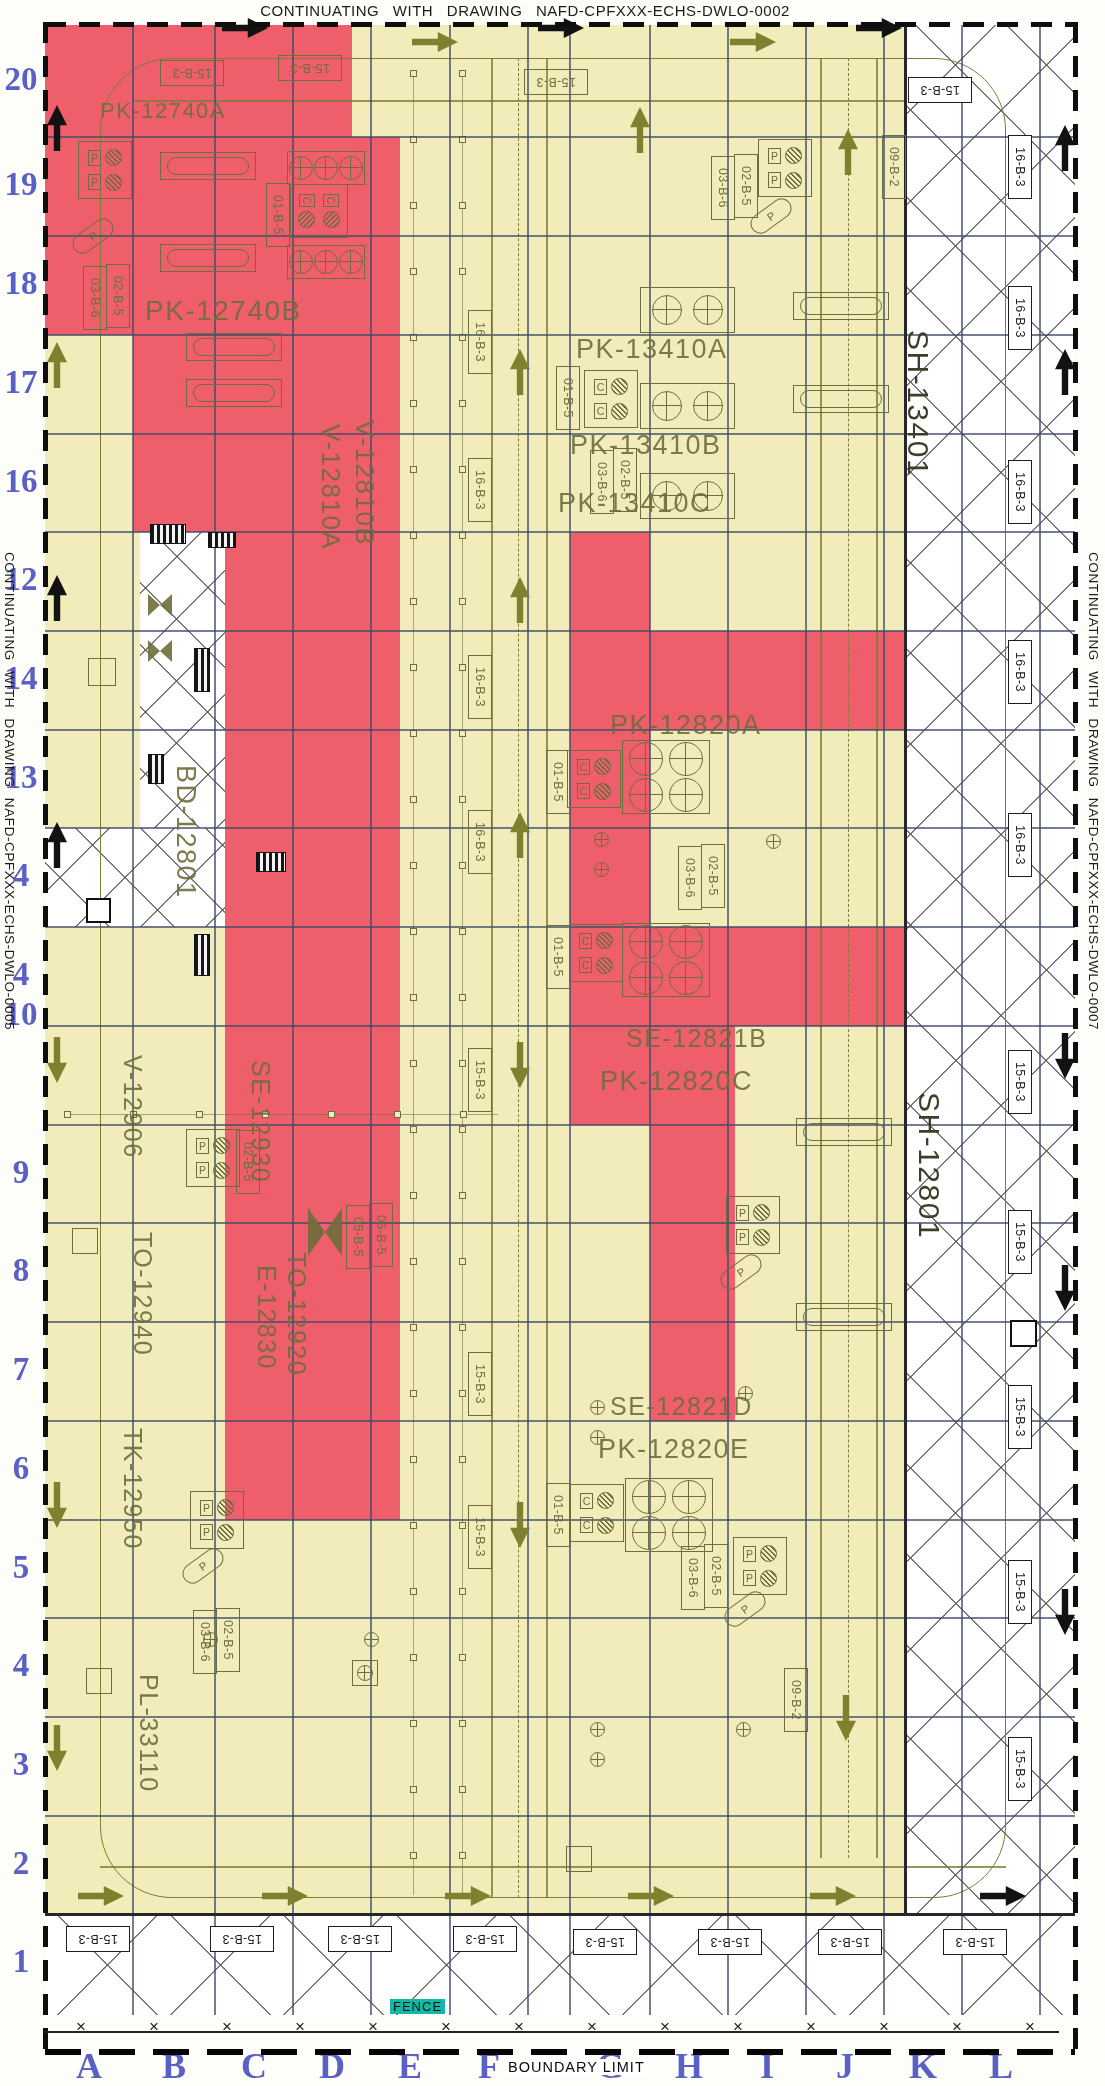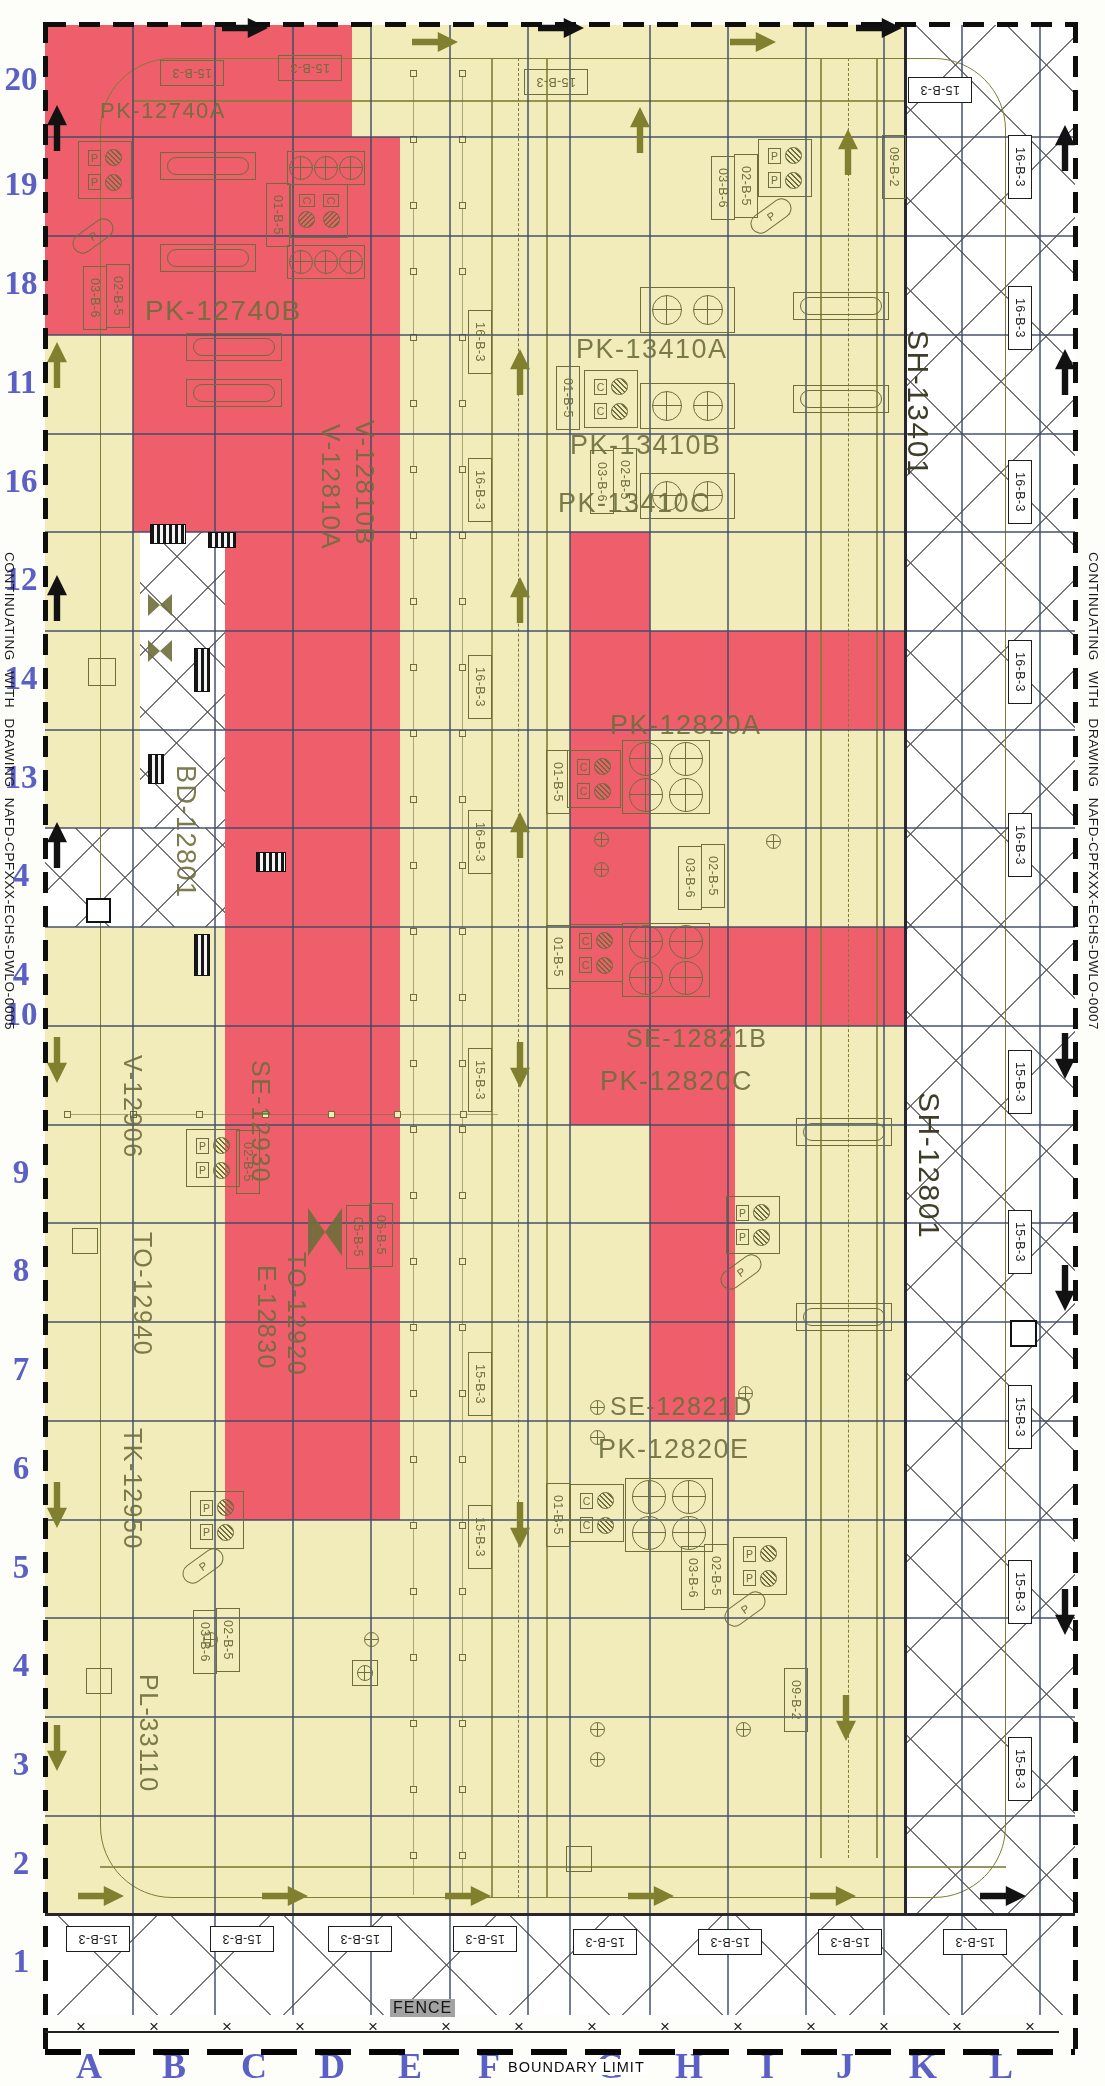--- a/index.html
+++ b/index.html
@@ -50,27 +50,28 @@
 .redge{position:absolute;background:var(--roadolive);opacity:.8}
 .rclv{position:absolute;width:0;border-left:1.5px dashed var(--roadolive)}
 .dashH{position:absolute;background:repeating-linear-gradient(90deg,#0e0e0e 0 21px,transparent 21px 34px)}
 .dashV{position:absolute;background:repeating-linear-gradient(180deg,#0e0e0e 0 21px,transparent 21px 34px)}
 .dashB{position:absolute;background:repeating-linear-gradient(90deg,#050505 0 36px,transparent 36px 54px)}
 .fx{position:absolute;font-size:17px;color:#222;line-height:1}
 .fline{position:absolute;background:#222}
 .title-top{position:absolute;left:45px;top:2px;width:960px;text-align:center;font-size:15px;color:#1b1b1b;letter-spacing:.5px;word-spacing:9px;z-index:5}
 .title-side{position:absolute;top:552px;height:930px;font-size:13.5px;color:#1b1b1b;letter-spacing:.6px;word-spacing:6px;writing-mode:vertical-rl;white-space:nowrap;z-index:5}
 .title-left{left:2px}.title-right{left:1086px}
-.fence-lbl{position:absolute;left:390px;top:1999px;font-size:16px;color:#141414;letter-spacing:1px;background:#a3a3a3;padding:0 3px;z-index:5}
+.fence-lbl{position:absolute;left:390px;top:1999px;font-size:13px;color:#141414;letter-spacing:1px;background:#14b8a6;padding:0 3px;z-index:5}
 .bl-lbl{position:absolute;left:505px;top:2059px;font-size:14.5px;color:#0b0b0b;letter-spacing:1px;background:#fff;padding:0 3px;z-index:5}
 </style>
 </head>
 <body>
 
 <div id="stage">
+  <div class="title-top">CONTINUATING WITH DRAWING NAFD-CPFXXX-ECHS-DWLO-0002</div>
   <div class="title-side title-left">CONTINUATING WITH DRAWING NAFD-CPFXXX-ECHS-DWLO-0005</div>
   <div class="title-side title-right">CONTINUATING WITH DRAWING NAFD-CPFXXX-ECHS-DWLO-0007</div>
   <div class="fence-lbl">FENCE</div>
   <div class="bl-lbl">BOUNDARY LIMIT</div>
 <div class="zb" style="left: 45px; top: 25px; width: 1030px; height: 1890px; position: absolute;"></div>
     <div class="zr" style="left: 45px; top: 25px; width: 307px; height: 112px; position: absolute;"></div>
     <div class="zr" style="left: 45px; top: 137px; width: 355px; height: 198px; position: absolute;"></div>
     <div class="zr" style="left: 133px; top: 335px; width: 267px; height: 197px; position: absolute;"></div>
     <div class="zr" style="left: 225px; top: 532px; width: 175px; height: 988px; position: absolute;"></div>
     <div class="zr" style="left: 570px; top: 532px; width: 80px; height: 593px; position: absolute;"></div>
@@ -466,21 +467,21 @@
     <div class="eq eqv" style="left: 120px; top: 1055px; font-size: 25px; position: absolute;">V-12906</div>
     <div class="eq eqv" style="left: 248px; top: 1060px; font-size: 25px; position: absolute;">SE-12930</div>
     <div class="eq eqv" style="left: 130px; top: 1232px; font-size: 25px; position: absolute;">TO-12940</div>
     <div class="eq eqv" style="left: 284px; top: 1252px; font-size: 25px; position: absolute;">TO-12920</div>
     <div class="eq eqv" style="left: 254px; top: 1265px; font-size: 25px; position: absolute;">E-12830</div>
     <div class="eq eqv" style="left: 120px; top: 1428px; font-size: 25px; position: absolute;">TK-12950</div>
     <div class="eq eqv" style="left: 136px; top: 1674px; font-size: 25px; position: absolute;">PL-33110</div>
     <div class="glab rowl" style="left: 0px; top: 61px; width: 42px; position: absolute;">20</div>
     <div class="glab rowl" style="left: 0px; top: 166px; width: 42px; position: absolute;">19</div>
     <div class="glab rowl" style="left: 0px; top: 265px; width: 42px; position: absolute;">18</div>
-    <div class="glab rowl" style="left: 0px; top: 364px; width: 42px; position: absolute;">11</div>
+    <div class="glab rowl" style="left: 0px; top: 364px; width: 42px; position: absolute;">17</div>
     <div class="glab rowl" style="left: 0px; top: 463px; width: 42px; position: absolute;">16</div>
     <div class="glab rowl" style="left: 0px; top: 561px; width: 42px; position: absolute;">12</div>
     <div class="glab rowl" style="left: 0px; top: 660px; width: 42px; position: absolute;">14</div>
     <div class="glab rowl" style="left: 0px; top: 759px; width: 42px; position: absolute;">13</div>
     <div class="glab rowl" style="left: 0px; top: 857px; width: 42px; position: absolute;">4</div>
     <div class="glab rowl" style="left: 0px; top: 956px; width: 42px; position: absolute;">4</div>
     <div class="glab rowl" style="left: 0px; top: 996px; width: 42px; position: absolute;">10</div>
     <div class="glab rowl" style="left: 0px; top: 1154px; width: 42px; position: absolute;">9</div>
     <div class="glab rowl" style="left: 0px; top: 1252px; width: 42px; position: absolute;">8</div>
     <div class="glab rowl" style="left: 0px; top: 1351px; width: 42px; position: absolute;">7</div>

